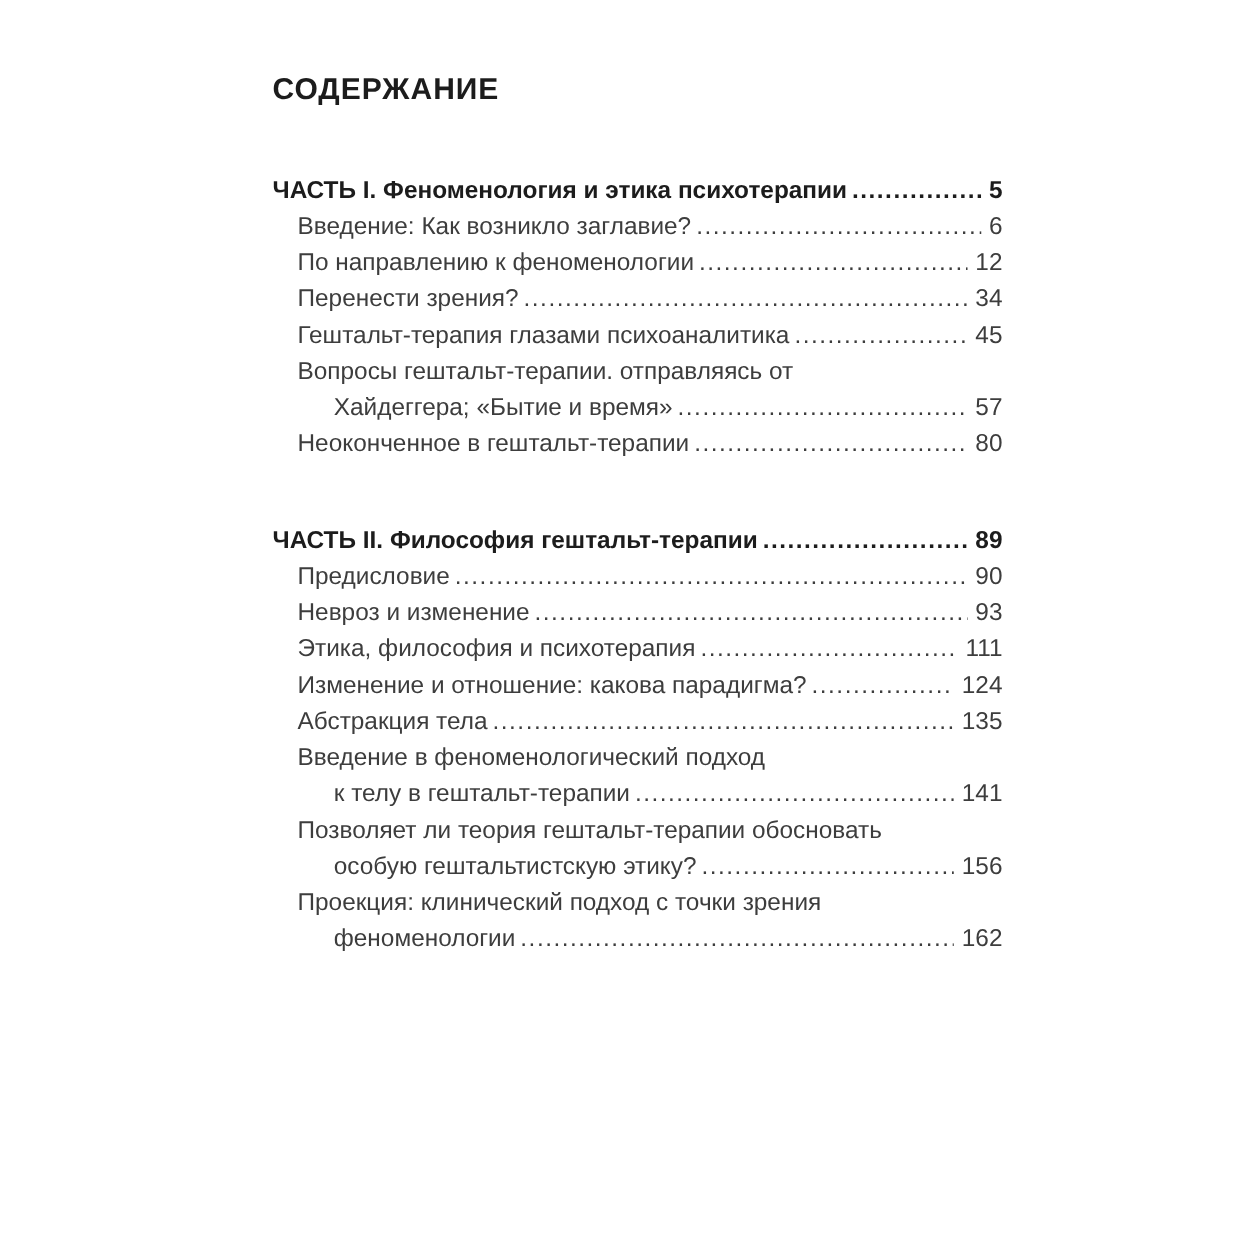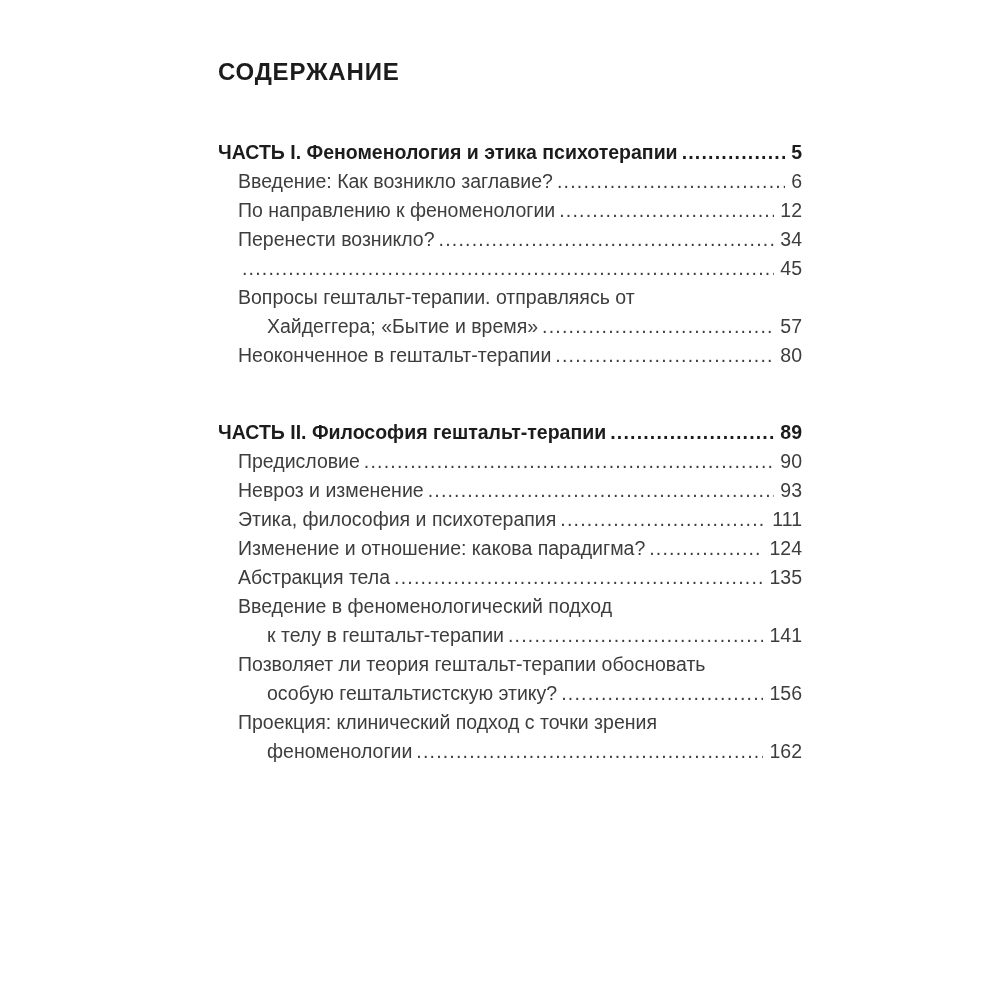--- a/index.html
+++ b/index.html
@@ -91,27 +91,28 @@
           </div>
           <div class="entry">
             <div class="toc-line">
               <span class="toc-text">По направлению к феноменологии</span>
               <span class="leader"></span>
               <span class="page-num">12</span>
             </div>
           </div>
           <div class="entry">
             <div class="toc-line">
-              <span class="toc-text">Перенести возникло?</span>
+              <span class="toc-text">Перенести зрения?</span>
               <span class="leader"></span>
               <span class="page-num">34</span>
             </div>
           </div>
           <div class="entry">
             <div class="toc-line">
+              <span class="toc-text">Гештальт-терапия глазами психоаналитика</span>
               <span class="leader"></span>
               <span class="page-num">45</span>
             </div>
           </div>
           <div class="entry">
             <div class="toc-line">
               <span class="toc-text">Вопросы гештальт-терапии. отправляясь от</span>
             </div>
             <div class="toc-line cont">
               <span class="toc-text">Хайдеггера; «Бытие и время»</span>

